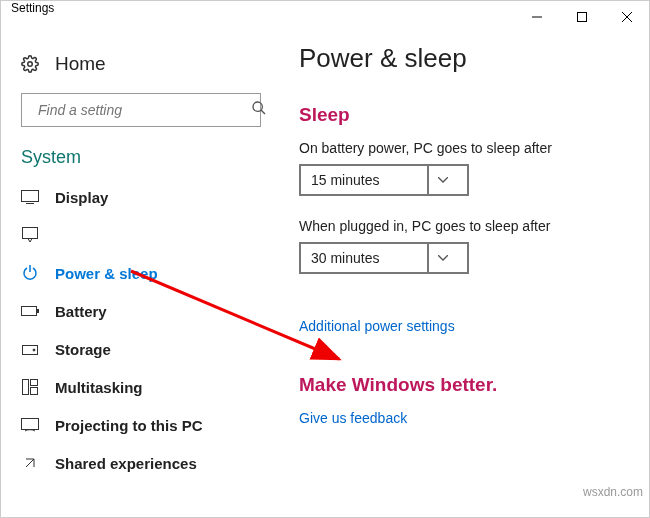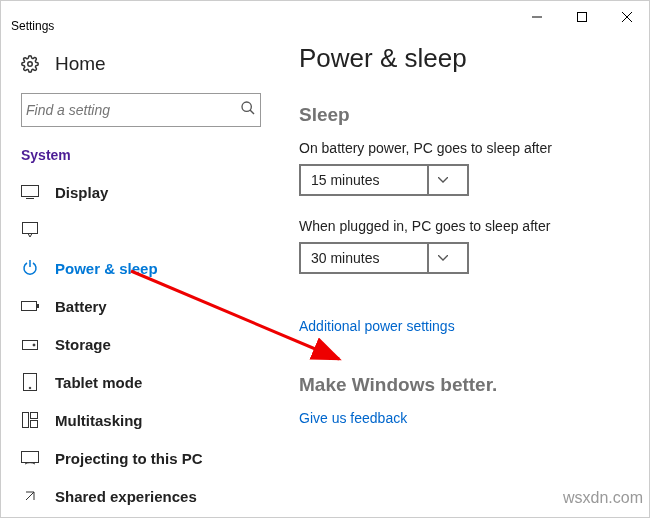--- a/index.html
+++ b/index.html
@@ -1,46 +1,46 @@
 <!DOCTYPE html>
 <html><head>
   <meta charset="utf-8">
   <style>
     * { margin: 0; padding: 0; box-sizing: border-box; font-family: "Segoe UI", Tahoma, sans-serif; }
     body { width: 650px; height: 518px; background: #fff; position: relative; overflow: hidden; border: 1px solid #ccc; }
-    .titlebar { display: flex; align-items: flex-end; height: 32px; padding-left: 10px; border-bottom: none; }
+    .titlebar { display: flex; align-items: flex-start; height: 32px; padding-left: 10px; border-bottom: none; }
     .titlebar-title { font-size: 12px; color: #000; }
     .titlebar-controls { margin-left: auto; display: flex; }
     .titlebar-btn { width: 45px; height: 32px; display: flex; align-items: center; justify-content: center; color: #000; }
     .titlebar-btn svg { width: 10px; height: 10px; }
     .content { display: flex; height: calc(100% - 32px); }
     .sidebar { width: 280px; padding-top: 12px; }
     .home-row { display: flex; align-items: center; padding: 8px 20px 14px 20px; }
     .home-icon { width: 18px; height: 18px; margin-right: 16px; display:flex; align-items:center; justify-content:center; }
     .home-label { font-size: 19px; color: #222; }
-    .search-box { margin: 4px 20px 20px 20px; border: 1px solid #999; height: 34px; display: flex; align-items: center; padding: 0 4px; gap: 31px; }
+    .search-box { margin: 4px 20px 20px 20px; border: 1px solid #999; height: 34px; display: flex; align-items: center; padding: 0 16px; gap: 31px; }
     .search-input { border: none; outline: none; flex: 1; font-size: 14px; color: #666; font-style: italic; background: transparent; }
     .search-icon { color: #555; }
-    .group-label { padding: 0 20px 10px 20px; font-size: 14px; color: #4c1d95; font-weight: bold; }
+    .group-label { padding: 0 20px 10px 20px; font-size: 18px; color: #0f766e; }
     .nav-item { display: flex; align-items: center; padding: 10px 20px; cursor: pointer; }
     .nav-item .icon-slot { width: 18px; height: 18px; margin-right: 16px; display:flex; align-items:center; justify-content:center; color:#333; }
     .nav-item .label { font-size: 15px; color: #222; font-weight: bold; }
     .nav-item.selected .label { color: #0078d7; }
     .nav-item.selected .icon-slot { color: #0078d7; }
     .main { flex: 1; padding: 10px 30px 0 18px; overflow: hidden; }
     .page-title { font-size: 26px; font-weight: 400; color: #222; margin-bottom: 30px; }
-    .section-heading { font-size: 19px; font-weight: 600; color: #737373; margin-top: 4px; margin-bottom: 14px; }
+    .section-heading { font-size: 19px; font-weight: 600; color: #be185d; margin-top: 4px; margin-bottom: 14px; }
     .field-label { font-size: 14px; color: #222; margin-bottom: 8px; }
     .select-box { width: 170px; height: 32px; border: 2px solid #777; display: flex; align-items: center; padding: 0 10px; font-size: 14px; color: #222; margin-bottom: 22px; position: relative; }
     .select-box .chev { margin-left: auto; border-left: 2px solid #777; height: 100%; width: 30px; display:flex; align-items:center; justify-content:center; }
     .link { color: #0066cc; font-size: 14px; margin-top: 8px; display: block; }
     .spacer-lg { height: 36px; }
     .spacer-md { height: 14px; }
     .arrow { position: absolute; pointer-events: none; }
-    .watermark { position:absolute; right:6px; bottom:10px; font-size:16px; color:#999;margin-top:9px; }
+    .watermark { position:absolute; right:6px; bottom:18px; font-size:12px; color:#999;margin-top:9px; }
   </style>
 </head>
 <body>
 
 <div class="titlebar">
   <span class="titlebar-title">Settings</span>
   <div class="titlebar-controls">
     <div class="titlebar-btn">
       <svg viewBox="0 0 10 10">
           <line x1="0" y1="5" x2="10" y2="5" stroke="#000" stroke-width="1"></line>
@@ -127,29 +127,20 @@
     <div class="nav-item">
       <span class="icon-slot">
           <svg width="16" height="16" viewBox="0 0 16 16" fill="none" stroke="currentColor">
             <rect x="0.5" y="4.5" width="15" height="9"></rect>
             <circle cx="12" cy="9" r="1" fill="currentColor"></circle>
           </svg>
         </span>
       <span class="label">Storage</span>
     </div>
 
-    <div class="nav-item">
-      <span class="icon-slot">
-          <svg width="14" height="18" viewBox="0 0 14 18" fill="none" stroke="currentColor">
-            <rect x="0.5" y="0.5" width="13" height="17"></rect>
-            <circle cx="7" cy="15" r="0.8" fill="currentColor"></circle>
-          </svg>
-        </span>
-      <span class="label">Tablet mode</span>
-    </div>
 
     <div class="nav-item">
       <span class="icon-slot">
           <svg width="16" height="16" viewBox="0 0 16 16" fill="none" stroke="currentColor">
             <rect x="0.5" y="0.5" width="6" height="15"></rect>
             <rect x="8.5" y="0.5" width="7" height="6"></rect>
             <rect x="8.5" y="8.5" width="7" height="7"></rect>
           </svg>
         </span>
       <span class="label">Multitasking</span>

